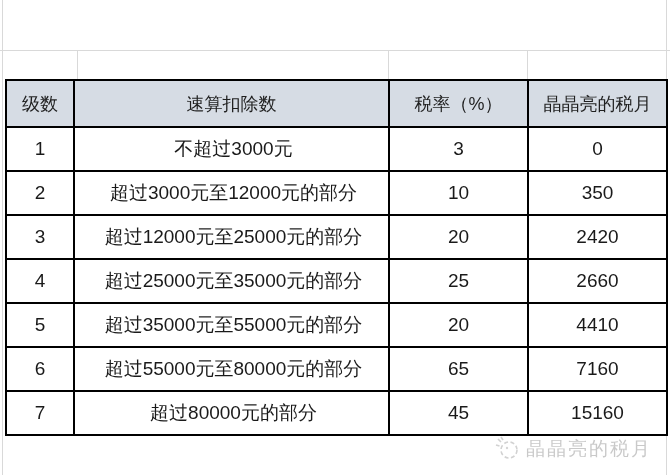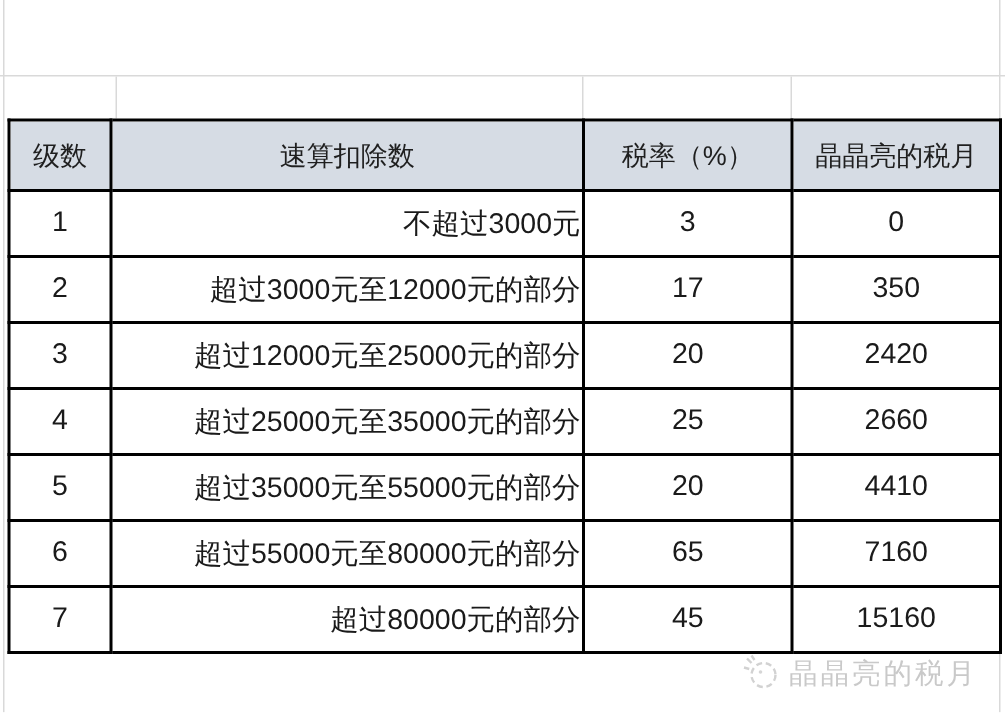--- a/index.html
+++ b/index.html
@@ -47,21 +47,21 @@
     color: #1f1f1f;
     text-align: center;
   }
   table.tax td {
     height: 40px;
     font-size: 19px;
     color: #1a1a1a;
     background: #ffffff;
   }
   td.cell-level  { background: #e2efda; text-align: center; }
-  td.cell-income { text-align: right; padding-left: 5px; }
+  td.cell-income { text-align: center; padding-left: 5px; }
   td.cell-rate   { text-align: center; }
   td.cell-ded    { text-align: center; }
 
   .watermark {
     position: absolute;
     top: 436px;
     right: 18px;
     display: flex;
     align-items: flex-end;
     gap: 7px;
@@ -104,21 +104,21 @@
     <tbody>
       <tr>
         <td class="cell-level">1</td>
         <td class="cell-income">不超过3000元</td>
         <td class="cell-rate">3</td>
         <td class="cell-ded">0</td>
       </tr>
       <tr>
         <td class="cell-level">2</td>
         <td class="cell-income">超过3000元至12000元的部分</td>
-        <td class="cell-rate">17</td>
+        <td class="cell-rate">10</td>
         <td class="cell-ded">350</td>
       </tr>
       <tr>
         <td class="cell-level">3</td>
         <td class="cell-income">超过12000元至25000元的部分</td>
         <td class="cell-rate">20</td>
         <td class="cell-ded">2420</td>
       </tr>
       <tr>
         <td class="cell-level">4</td>

